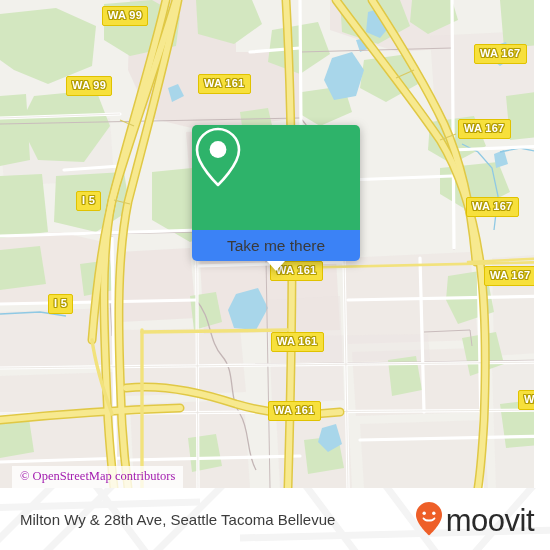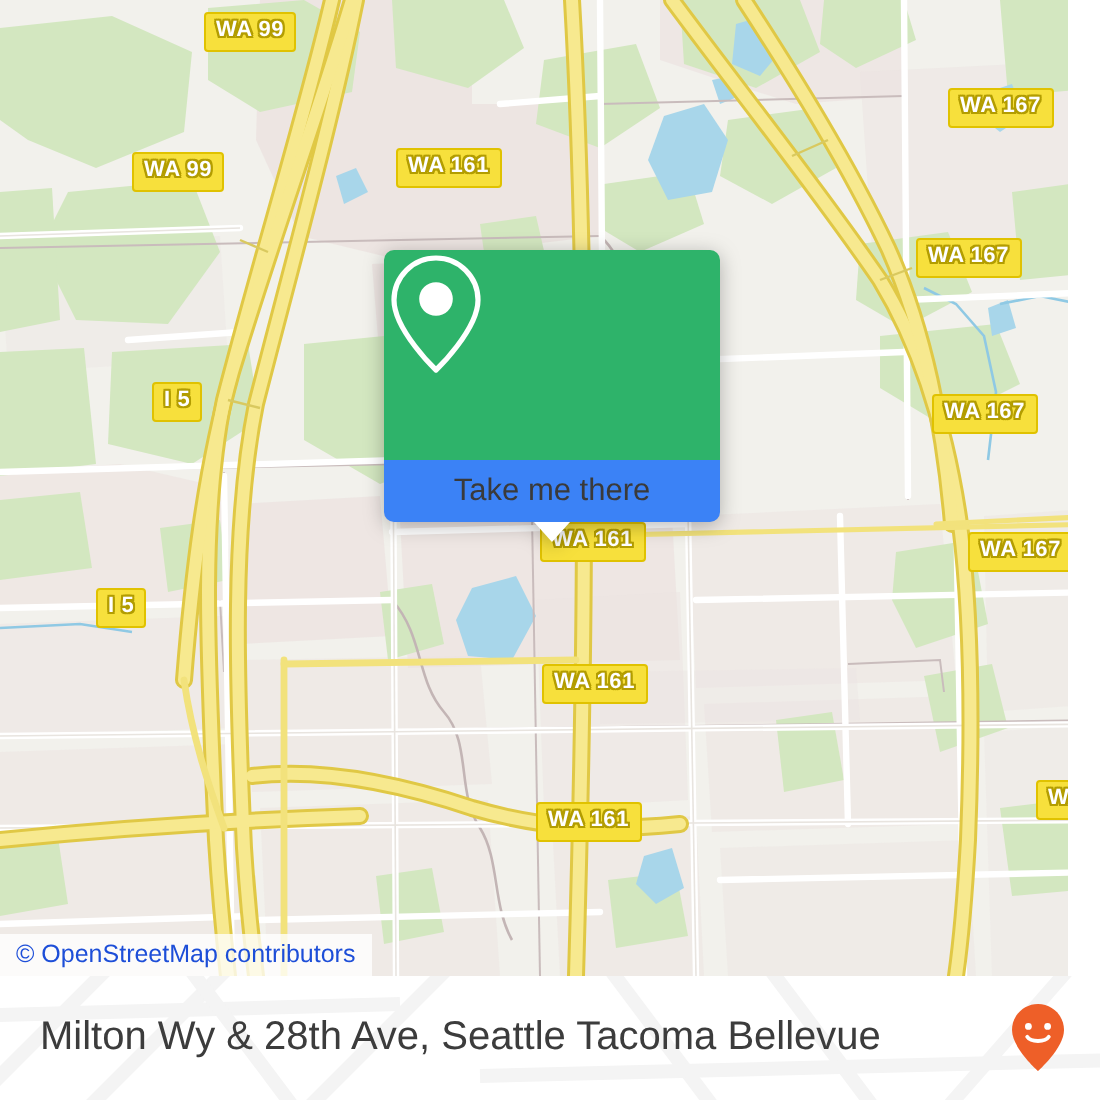--- a/index.html
+++ b/index.html
@@ -33,27 +33,28 @@
       -1px -1px 0 #b39d00, 1px -1px 0 #b39d00,
       -1px  1px 0 #b39d00, 1px  1px 0 #b39d00,
        0   -1px 0 #b39d00, 0 1px 0 #b39d00,
       -1px  0   0 #b39d00, 1px 0 0 #b39d00;
     z-index:6;
   }
   .shield.sm { font-size:11px; padding:3px 5px 3.5px 5px; }
 
   
   #attribution {
-    position:absolute; left:0; bottom:0;
+    position:absolute; left:12px; bottom:0;
     background:rgba(255,255,255,0.78);
-    color:#1d4ed8;
+    color:#a21caf;
     font-size:12.5px;
     padding:3px 8px 4px 8px;
     z-index:20;
     white-space:nowrap;
+    font-family:Liberation Serif, serif;
   }
 
   
   #popup {
     position:absolute;
     left:192px; top:125px;
     width:168px;
     z-index:30;
     filter:drop-shadow(0 2px 5px rgba(0,0,0,0.28));
   }
@@ -82,21 +83,21 @@
 
   
   #footer {
     position:absolute; left:0; top:488px; width:550px; height:62px;
     background:#ffffff;
     overflow:hidden;
   }
   #footer-watermark { position:absolute; left:0; top:0; opacity:1; }
   #footer-text {
     position:absolute; left:20px; top:50%; transform:translateY(-50%);
-    font-size:20px; color:#3c3c3c; white-space:nowrap;
+    font-size:15px; color:#3c3c3c; white-space:nowrap;
     z-index:2;
   }
   #moovit-logo {
     position:absolute; right:16px; top:50%; transform:translateY(-50%);
     display:flex; align-items:center; gap:2px; z-index:2;
   }
   #moovit-word {
     font-size:31px; color:#2b2b2b; letter-spacing:-0.5px;
     line-height:1; font-weight:normal; position:relative; top:1px;
   }
@@ -341,16 +342,17 @@
       </g>
     </svg>
     <div id="footer-text">Milton Wy &amp; 28th Ave, Seattle Tacoma Bellevue</div>
     <div id="moovit-logo">
       <svg width="30" height="36" viewBox="0 0 30 36">
         <path d="M15 1 C7.8 1 2 6.8 2 14 C2 23 15 34.5 15 34.5 C15 34.5 28 23 28 14 C28 6.8 22.2 1 15 1 Z" fill="#ee5f28"></path>
         <circle cx="10.2" cy="12.2" r="1.7" fill="#ffffff"></circle>
         <circle cx="19.8" cy="12.2" r="1.7" fill="#ffffff"></circle>
         <path d="M9.6 17.4 C11.4 20.2 18.6 20.2 20.4 17.4" fill="none" stroke="#ffffff" stroke-width="1.9" stroke-linecap="round"></path>
       </svg>
+      <div id="moovit-word">moovit</div>
     </div>
   </div>
 
 </div>
 
 </body></html>

